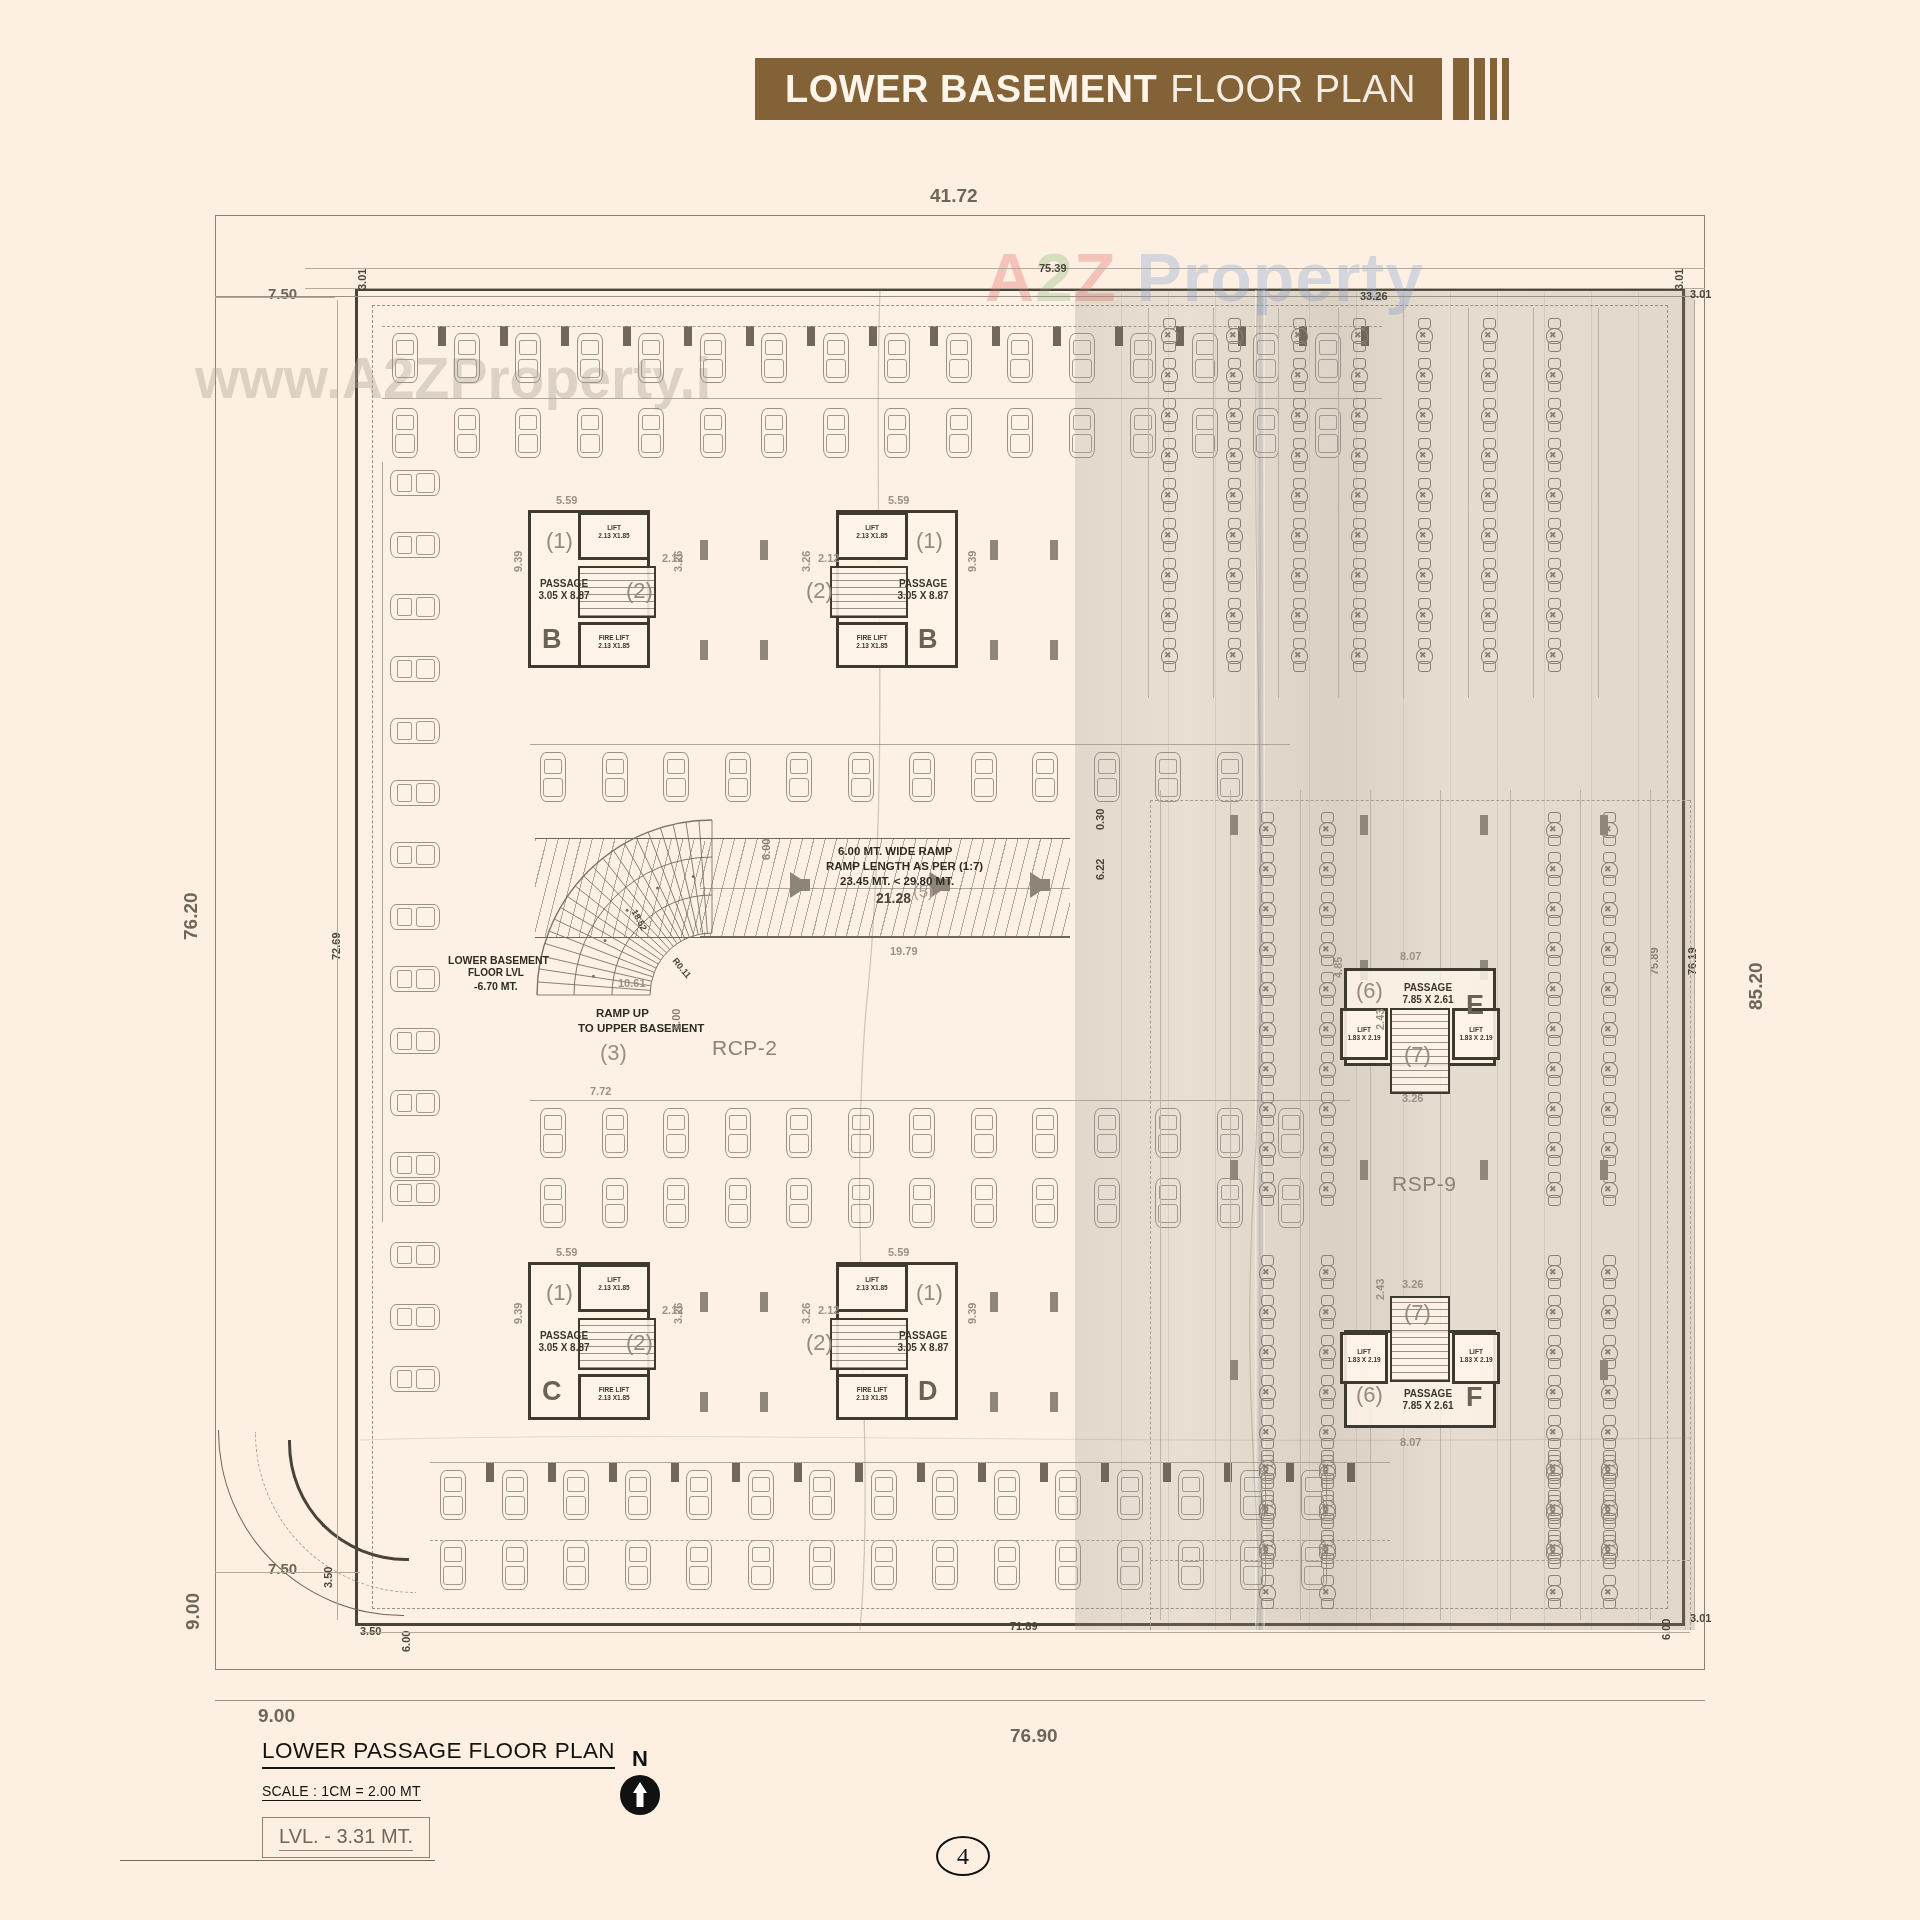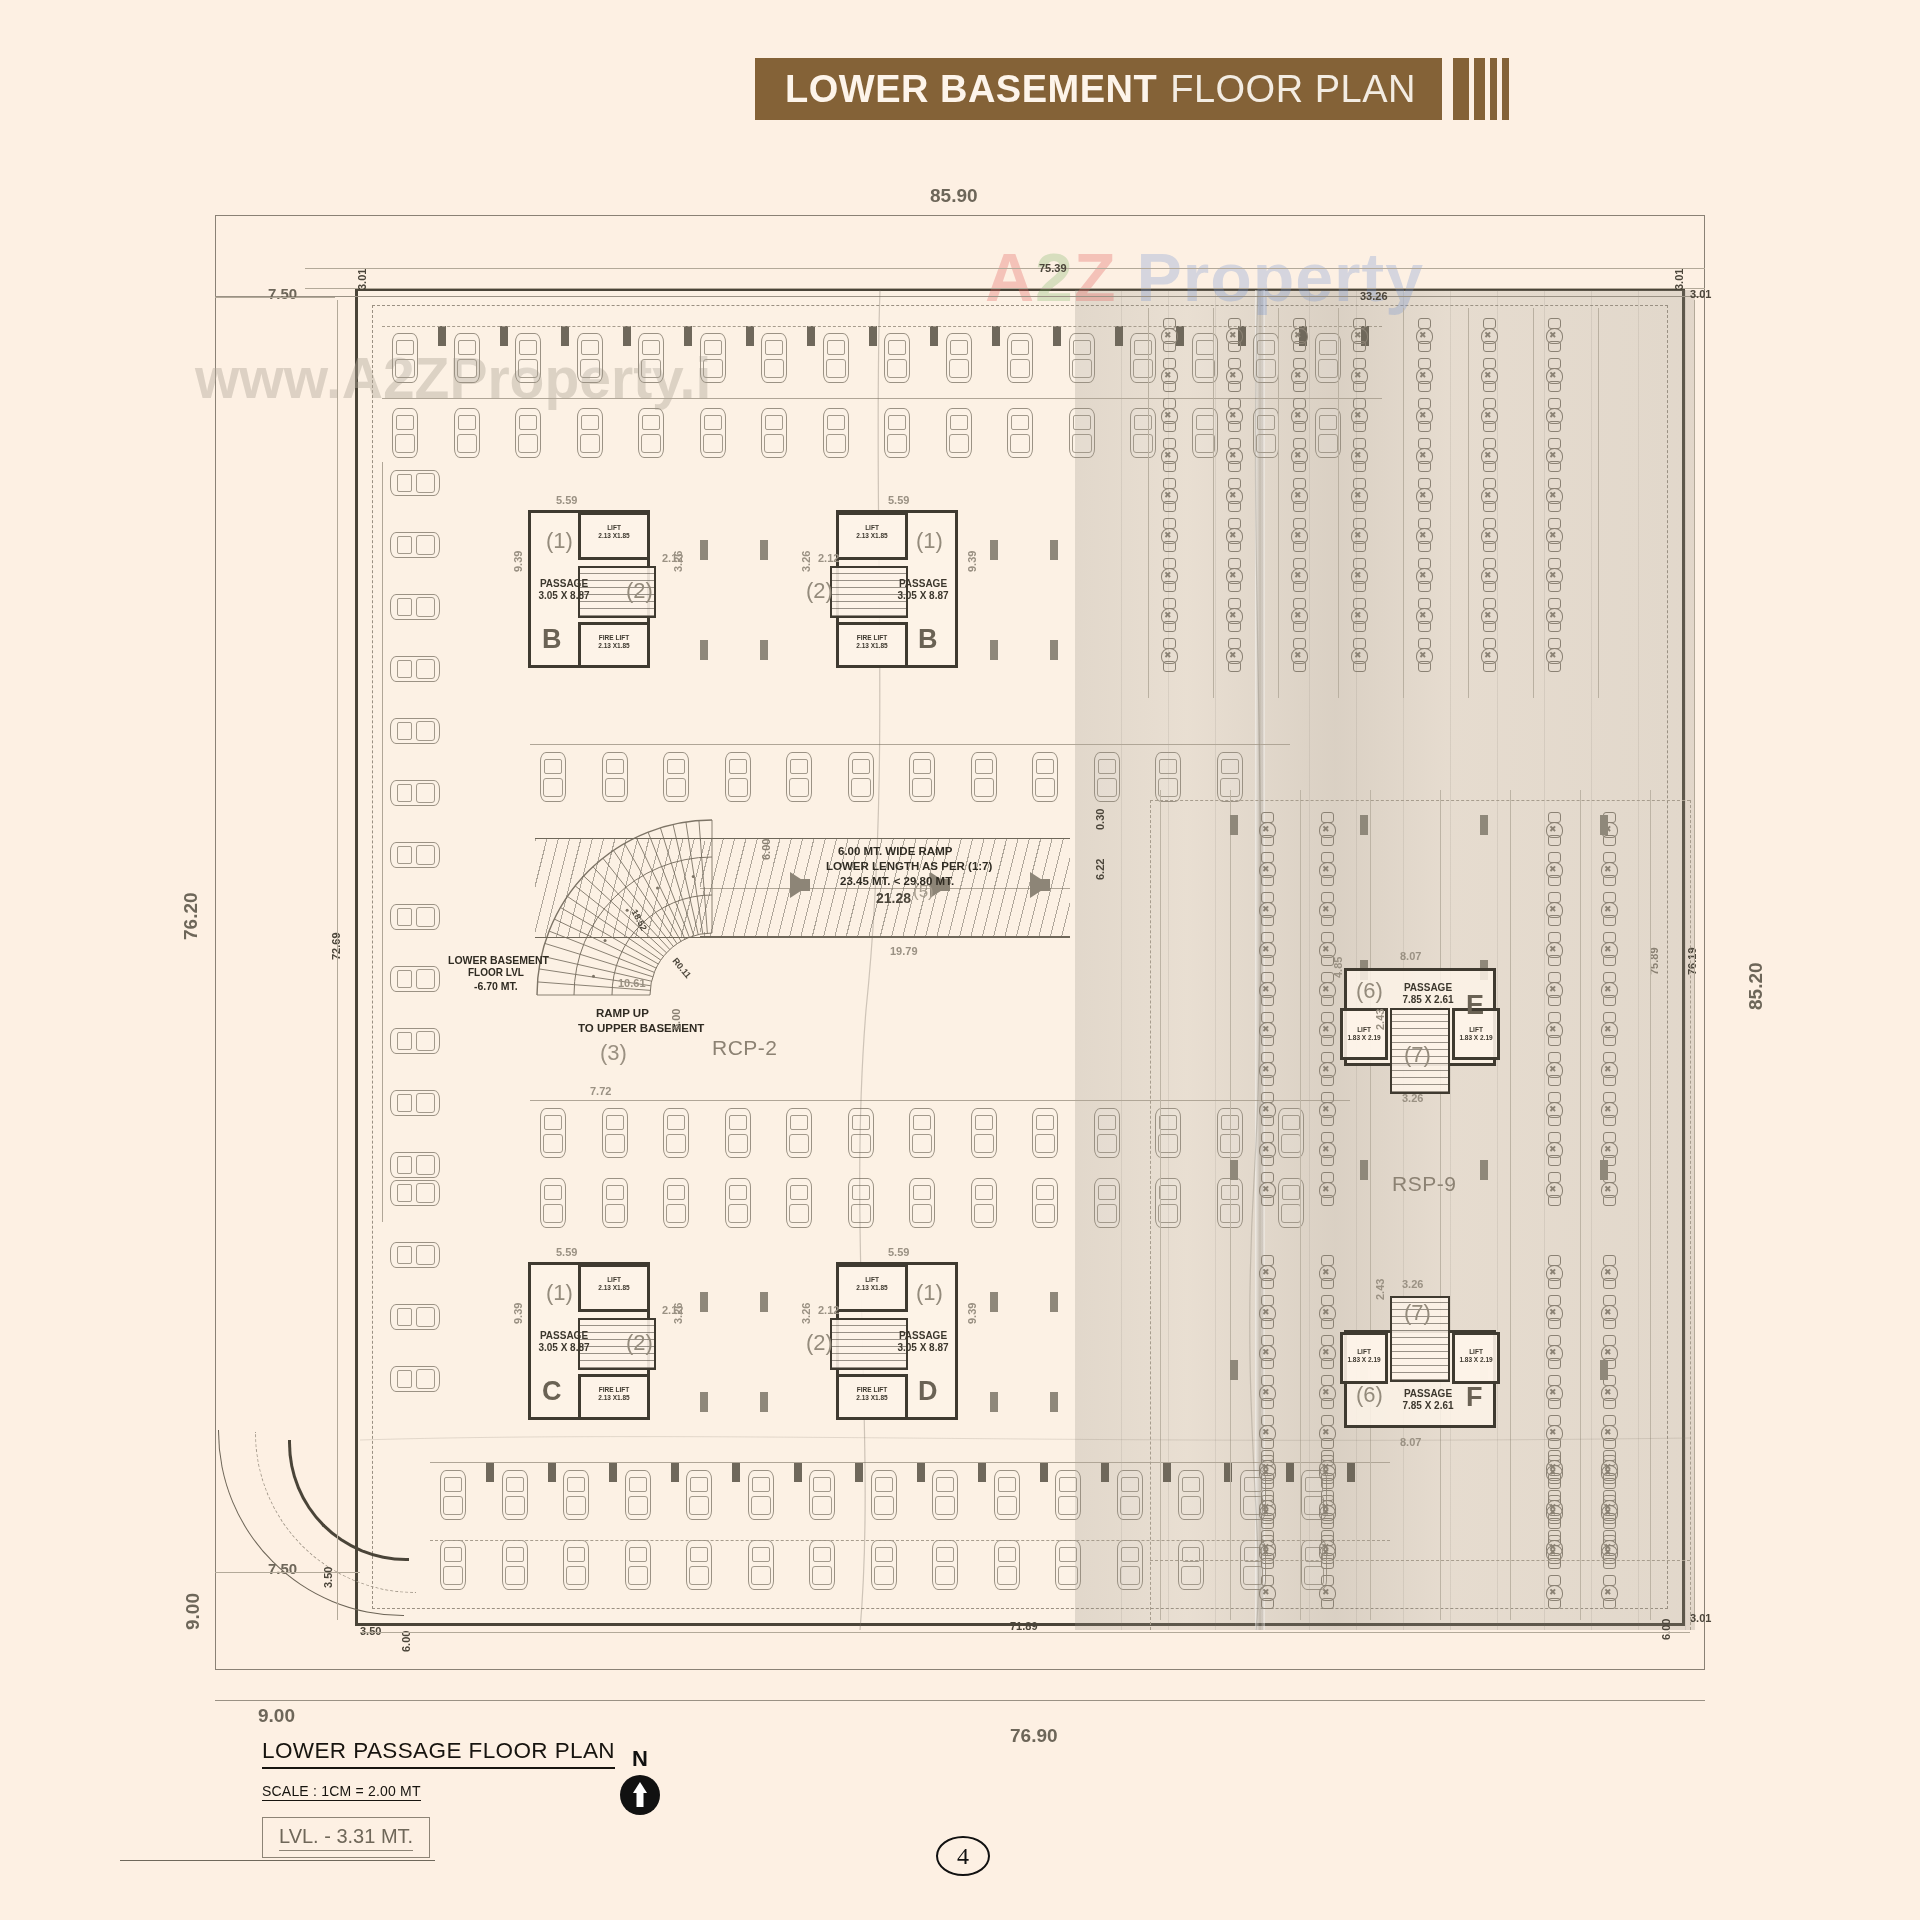--- a/index.html
+++ b/index.html
@@ -239,21 +239,21 @@
 
   <div class="scanzone"></div>
   <div class="scanfold"></div>
 
   <div class="wm-main">
     <span style="color:rgba(226,96,92,.70)">A</span><span style="color:rgba(116,176,94,.62)">2</span><span style="color:rgba(226,96,92,.70)">Z</span>&nbsp;<span style="color:rgba(108,142,208,.62)">Property</span>
   </div>
   <div class="wm-sub">www.A2ZProperty.i</div>
 
   <div class="dimline dl-h" style="left:215px;top:296px;width:1490px;"></div>
-  <div class="dim big" style="left:930px;top:185px;">85.90</div>
+  <div class="dim big" style="left:930px;top:185px;">41.72</div>
   <div class="thin-h" style="left:305px;top:268px;width:1400px;"></div>
 
   <div class="thin-h" style="left:305px;top:288px;width:1400px;"></div>
   <div class="dim sm" style="left:1039px;top:262px;">75.39</div>
 
   <div class="dim sm rot90" style="left:356px;top:290px;">3.01</div>
   <div class="dim sm rot90" style="left:1673px;top:290px;">3.01</div>
   <div class="dim sm" style="left:1690px;top:288px;">3.01</div>
 
   <div class="dim" style="left:268px;top:285px;">7.50</div>
@@ -1909,21 +1909,21 @@
   <div class="ramp-hatch" style="left:700px;top:838px;width:370px;height:0;border-bottom:none;"></div>
   <div class="ramp-hatch" style="left:535px;top:838px;width:170px;height:98px;"></div>
 
   <div class="ramp-curve" style="left:535px;top:820px;width:175px;height:160px;border-bottom-left-radius:0;border-top-left-radius:0;border:none;"></div>
 
   <div class="ramp-arrow" style="left:790px;top:872px;"></div>
   <div class="ramp-arrow" style="left:930px;top:872px;"></div>
   <div class="ramp-arrow" style="left:1030px;top:872px;"></div>
 
   <div class="ramp-txt" style="left:838px;top:843px;">6.00 MT. WIDE RAMP</div>
-  <div class="ramp-txt" style="left:826px;top:858px;">LOWER LENGTH AS PER (1:7)</div>
+  <div class="ramp-txt" style="left:826px;top:858px;">RAMP LENGTH AS PER (1:7)</div>
   <div class="ramp-txt" style="left:840px;top:873px;">23.45 MT. &lt; 29.80 MT.</div>
   <div class="dim sm" style="left:876px;top:890px;font-size:14px;">21.28</div>
   <div class="dim sm" style="left:890px;top:945px;color:#9a9183;">19.79</div>
   <div class="paren" style="left:913px;top:882px;font-size:17px;color:#a79d8e;">(5)</div>
 
   <div class="dim sm rot90" style="left:1094px;top:830px;">0.30</div>
   <div class="dim sm rot90" style="left:1094px;top:880px;">6.22</div>
   <div class="dim sm rot90" style="left:760px;top:860px;color:#8a8173;">6.00</div>
 
   <div class="dim sm rot90" style="left:700px;top:880px;color:#8a8173;"></div>

